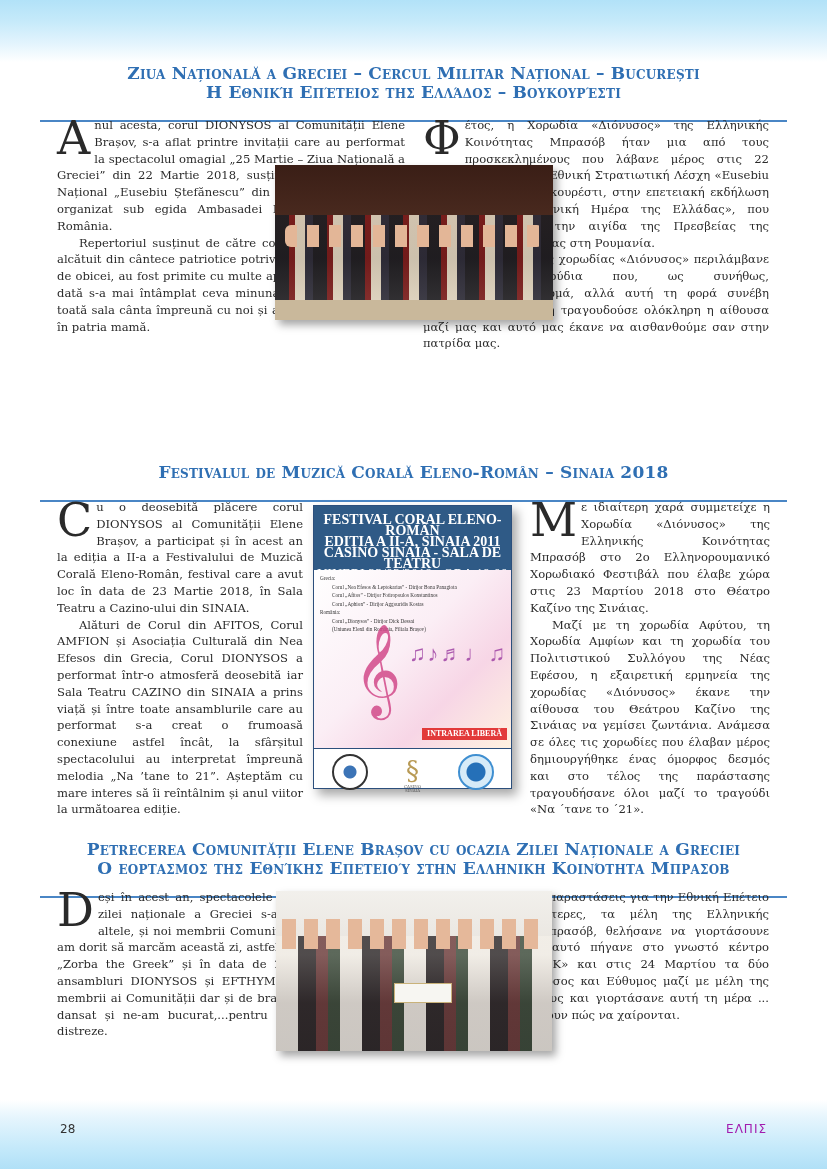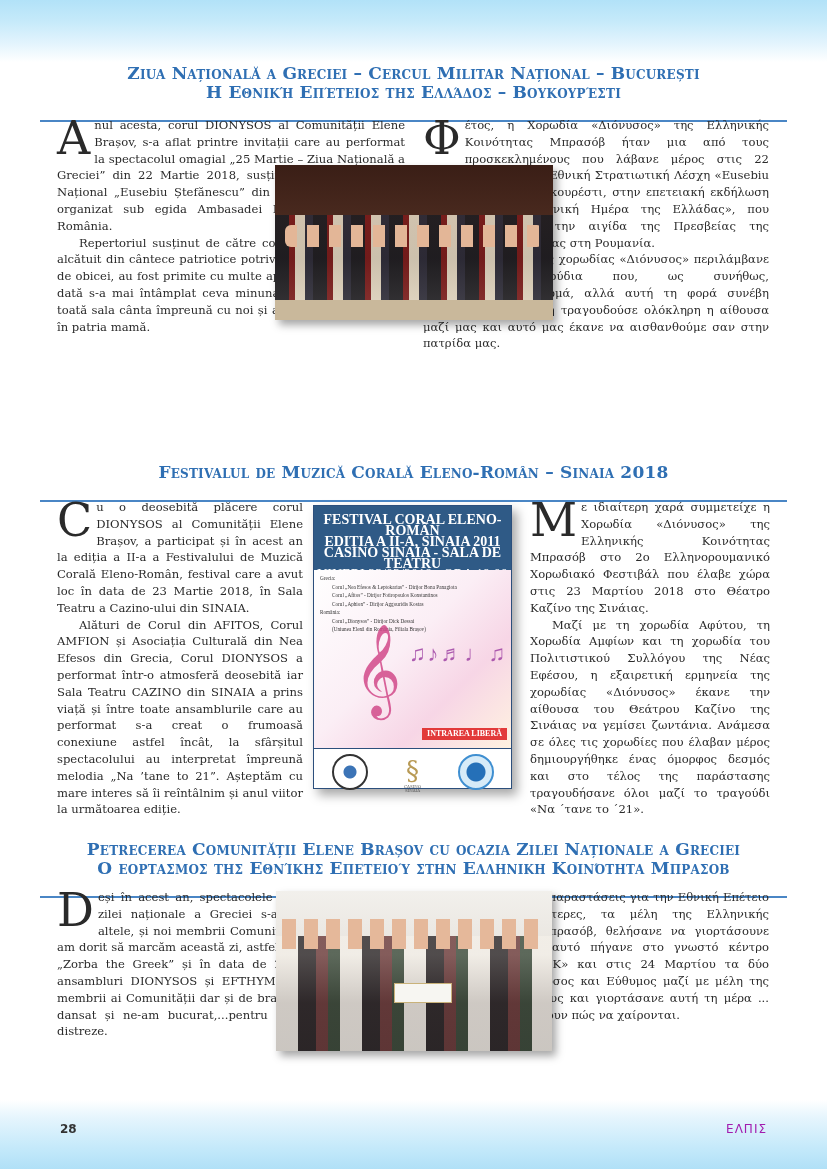--- a/index.html
+++ b/index.html
@@ -100,21 +100,21 @@
     opacity:0.8;
   }
   .photo3 .heads {
     position:absolute; left:6px; top:28px; width:264px; height:30px;
     background: repeating-linear-gradient(90deg, #e5b89a 0 14px, transparent 14px 22px);
   }
   .photo3 .cake {
     position:absolute; left:118px; top:92px; width:56px; height:18px; background:#f7f6f2; border:1px solid #c9b27a;
   }
   .footer-num {
-    position:absolute; left:60px; top:1122px; font-family:"DejaVu Sans", sans-serif; font-size:12px; color:#333;font-weight:bold;
+    position:absolute; left:60px; top:1122px; font-family:"DejaVu Sans", sans-serif; font-size:12px; color:#333;
   }
   .footer-title {
     position:absolute; right:60px; top:1122px; font-family:"DejaVu Sans", sans-serif; font-size:12px; color:#a21caf; letter-spacing:1px;
   }
 </style>
 </head>
 <body>
 
 <div class="top-band"></div>
 

